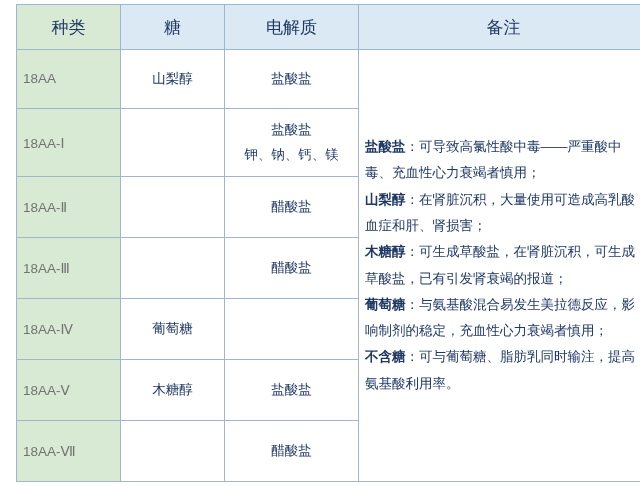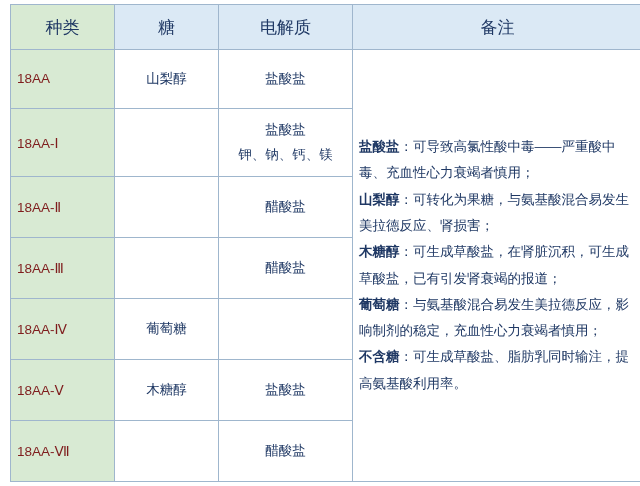--- a/index.html
+++ b/index.html
@@ -10,21 +10,21 @@
   body {
     width: 640px;
     height: 486px;
     font-family: "Liberation Sans", "DejaVu Sans", sans-serif;
     overflow: hidden;
   }
   .table-wrap {
     width: 640px;
     height: 410px;
     box-sizing: border-box;
-    padding: 4px 4px 4px 10px;
+    padding: 4px 4px 4px 16px;
   }
   table.aa-table {
     border-collapse: collapse;
     width: 632px;
     height: 478px;
     table-layout: fixed;
   }
   table.aa-table td, table.aa-table th {
     border: 1px solid #9fb6cd;
     padding: 2px 6px;
@@ -44,21 +44,21 @@
     background: #dbe9f5;
     color: #1f3864;
     font-size: 17px;
     font-weight: bold;
     text-align: center;
     height: 40px;
   }
   
   td.cat {
     background: #d8ead3;
-    color: #7f1d1d;
+    color: #737373;
     font-size: 13.5px;
     text-align: left;
     padding-left: 8px;
   }
   td.sugar, td.elec {
     background: #ffffff;
     color: #1f3864;
     font-size: 13.5px;
     text-align: center;
   }
@@ -103,30 +103,30 @@
     <tbody>
       <tr style="height:57px">
         <td class="cat">18AA</td>
         <td class="sugar">山梨醇</td>
         <td class="elec">盐酸盐</td>
         <td class="note" rowspan="7">
           <div class="note-p">
             <span class="note-b">盐酸盐</span><span>：可导致高氯性酸中毒——严重酸中毒、充血性心力衰竭者慎用；</span>
           </div>
           <div class="note-p">
-            <span class="note-b">山梨醇</span><span>：可转化为果糖，与氨基酸混合易发生美拉德反应、肾损害；</span>
+            <span class="note-b">山梨醇</span><span>：在肾脏沉积，大量使用可造成高乳酸血症和肝、肾损害；</span>
           </div>
           <div class="note-p">
             <span class="note-b">木糖醇</span><span>：可生成草酸盐，在肾脏沉积，可生成草酸盐，已有引发肾衰竭的报道；</span>
           </div>
           <div class="note-p">
             <span class="note-b">葡萄糖</span><span>：与氨基酸混合易发生美拉德反应，影响制剂的稳定，充血性心力衰竭者慎用；</span>
           </div>
           <div class="note-p">
-            <span class="note-b">不含糖</span><span>：可生成草酸盐、脂肪乳同时输注，提高氨基酸利用率。</span>
+            <span class="note-b">不含糖</span><span>：可与葡萄糖、脂肪乳同时输注，提高氨基酸利用率。</span>
           </div>
         </td>
       </tr>
       <tr style="height:66px">
         <td class="cat">18AA‐Ⅰ</td>
         <td class="sugar"></td>
         <td class="elec elec-two-line" style="white-space:pre-line">盐酸盐
 钾、钠、钙、镁</td>
       </tr>
       <tr style="height:59px">

